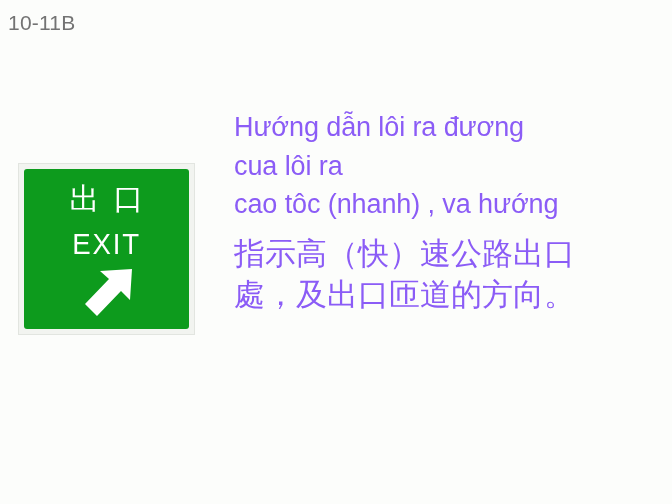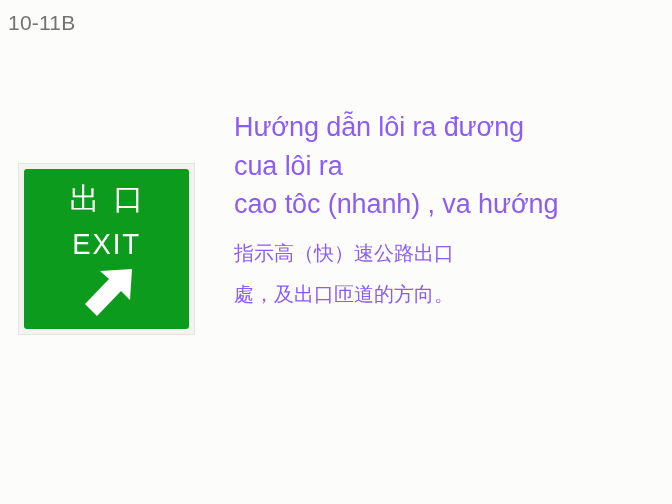--- a/index.html
+++ b/index.html
@@ -99,21 +99,21 @@
     font-size: 27px;
     line-height: 38.5px;
     letter-spacing: -0.1px;
     white-space: nowrap;
   }
   #cn-block {
     margin-top: 9px;
   }
   .cn-line {
     font-family: "DejaVu Sans", sans-serif;
-    font-size: 20px;
+    font-size: 31px;
     line-height: 41px;
     font-weight: 300;
     letter-spacing: 0px;
     white-space: nowrap;
   }
 </style>
 </head>
 <body>
 
 <div id="slide-label">10-11B</div>

